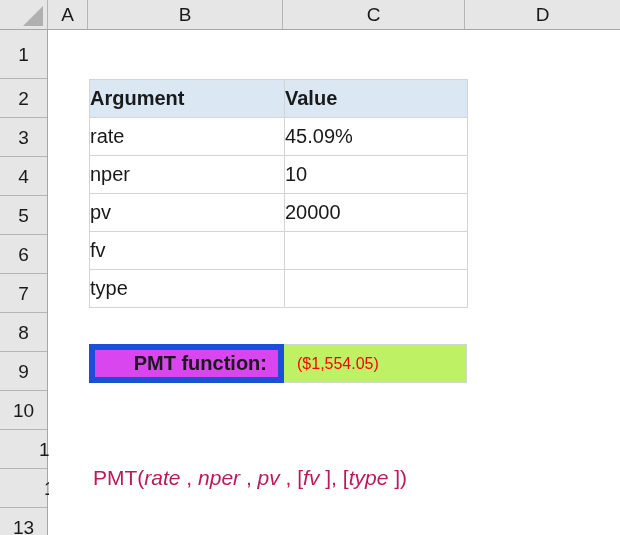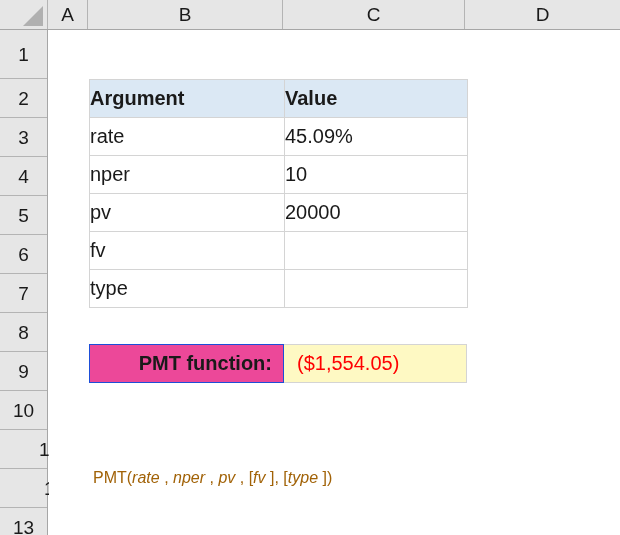--- a/index.html
+++ b/index.html
@@ -132,54 +132,54 @@
     left: 40px;
     top: 313px;   
     width: 378px;
     height: 39px;
     display: flex;
     box-sizing: border-box;
   }
   #result-label-cell {
     width: 195px;
     height: 39px;
-    border: 1px solid #1d4ed8;
+    border: 6px solid #1d4ed8;
     box-sizing: border-box;
     display: flex;
     align-items: center;
     justify-content: flex-end;
     padding-right: 11px;
     font-size: 20px;
     font-weight: bold;
     color: #1a1a1a;
-    background: #ec4899;
+    background: #d946ef;
   }
   #result-value-cell {
     width: 183px;
     height: 39px;
     border: 1px solid #d4d4d4;
     border-left: none;
     box-sizing: border-box;
     display: flex;
     align-items: center;
     padding-left: 13px;
-    font-size: 20px;
-    background: #fef9c3;
+    font-size: 16px;
+    background: #bef264;
   }
 
   
   #syntax-line {
     position: absolute;
     left: 44px;   
     top: 428px;   
     height: 38px;
     display: flex;
     align-items: center;
-    font-size: 16px;
-    color: #a16207;
+    font-size: 21px;
+    color: #be185d;
     white-space: pre;
   }
   #syntax-line .arg-ital {
     font-style: italic;
   }
 </style>
 </head>
 <body>
 
 <div id="sheet">

